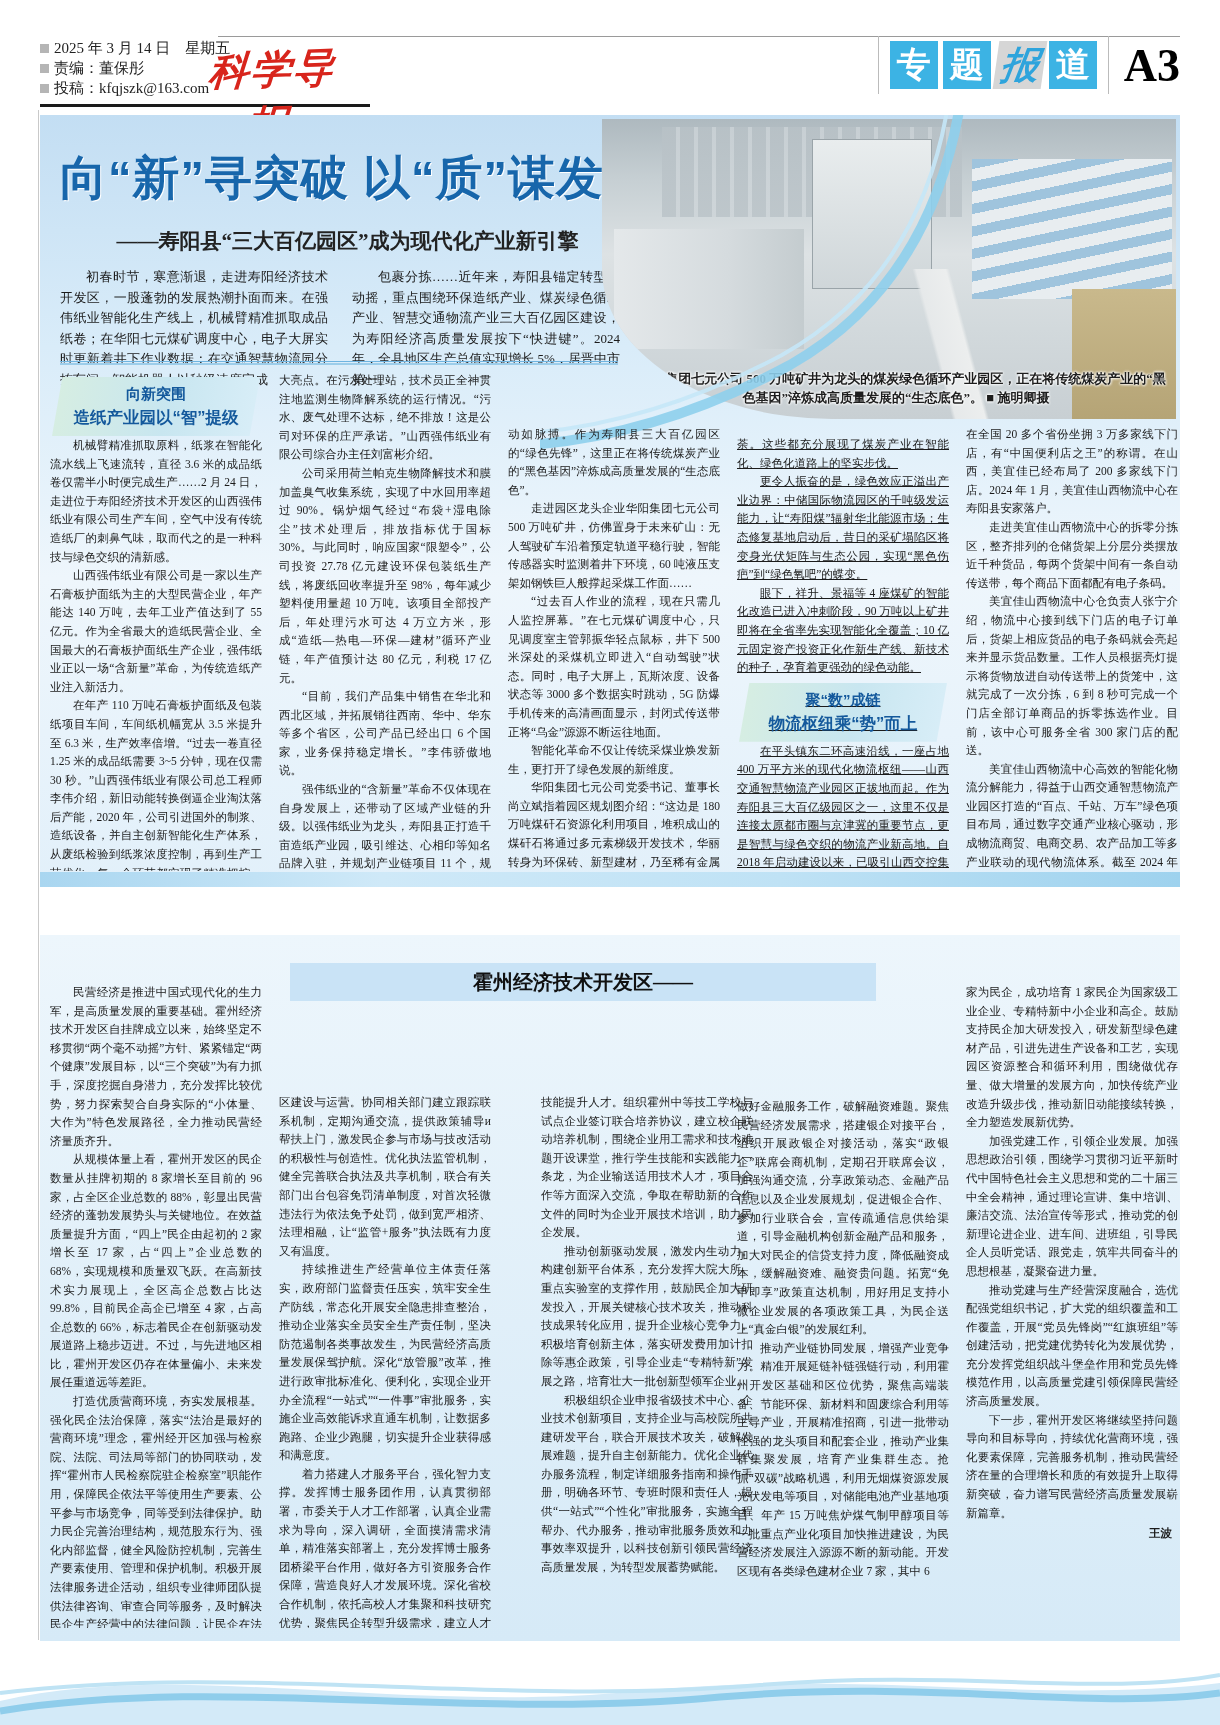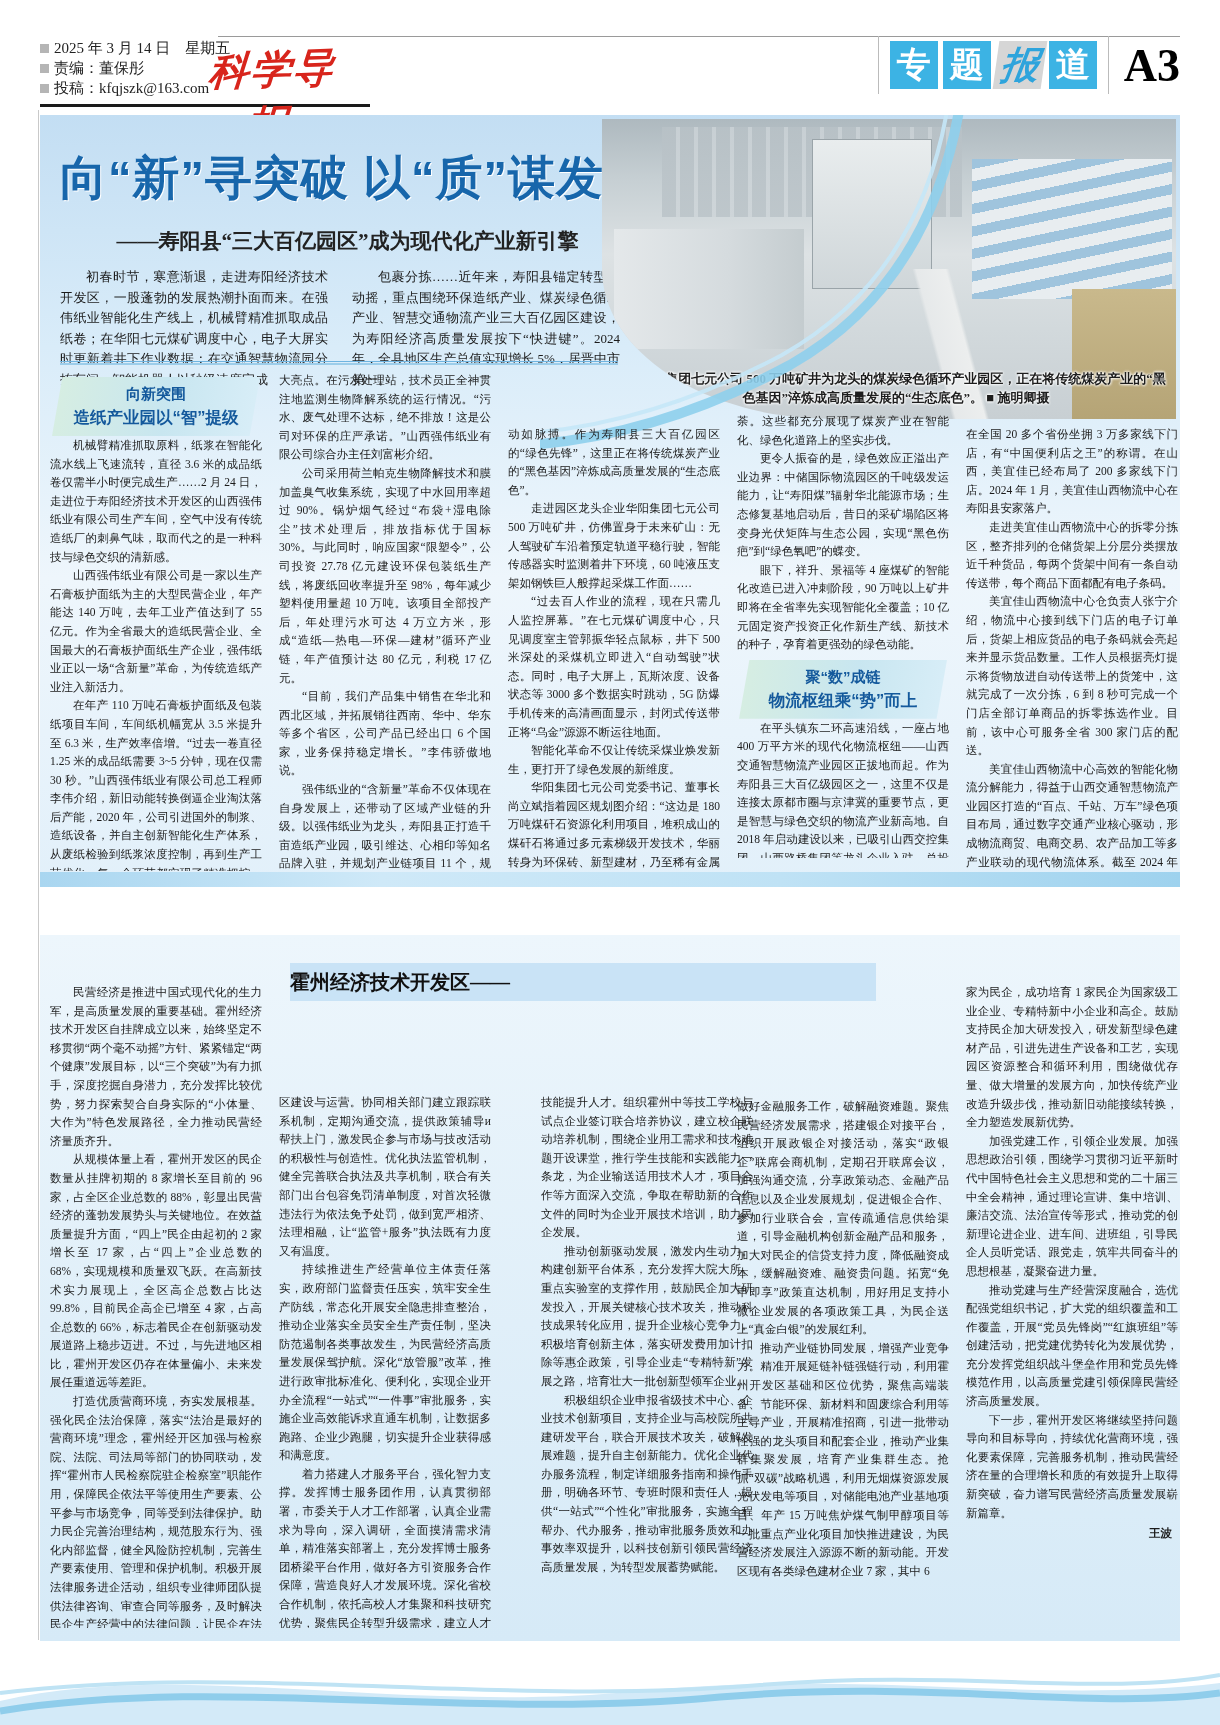--- a/index.html
+++ b/index.html
@@ -66,31 +66,31 @@
   .subhead { margin:6px 2px 0 2px; padding:6px 0 7px 0; text-align:center;
     background:linear-gradient(100deg,#d7eee1 0%,#c8e6f0 55%,#d9eef8 100%);
     clip-path:polygon(5% 0, 100% 0, 95% 100%, 0 100%);
     color:#14599c; font-family:"Liberation Sans", sans-serif; font-weight:bold; }
   .subhead .sh1 { font-size:15px; line-height:22px; }
   .subhead .sh2 { font-size:16.5px; line-height:24px; }
 
   .top-cols .col-0 { left:10px;  top:256px; height:500px; }
   .top-cols .col-1 { left:239px; top:256px; height:500px; }
   .top-cols .col-2 { left:468px; top:310px; height:446px; }
-  .top-cols .col-3 { left:697px; top:297px; height:446px; }
+  .top-cols .col-3 { left:697px; top:320px; height:446px;text-decoration:underline; }
   .top-cols .col-4 { left:926px; top:310px; height:446px; }
 
   
   .band { position:absolute; left:40px; top:872px; width:1140px; height:15px;
     background:linear-gradient(90deg,#a9d6f0,#cfe9f8 30%,#bfe2f5 65%,#9ed2ee); }
 
   
   .bottom-panel { position:absolute; left:40px; top:935px; width:1140px; height:706px;
     background:linear-gradient(180deg,#edf6fc 0%,#e0eff9 55%,#d6eaf7 100%); }
-  .b-title-block { position:absolute; left:250px; top:28px; width:586px; }
+  .b-title-block { position:absolute; left:250px; top:28px; width:586px; text-align:center; }
   .b-kicker { background:#c9e3f6; padding:6px 0 5px 0; font-size:20px; font-weight:bold; color:#111; }
   .b-headline { margin-top:10px; font-family:"Liberation Sans", sans-serif; font-weight:bold;
     font-size:42px; letter-spacing:2px; color:#1766ab; text-shadow:1px 1px 0 #fff; white-space:nowrap; }
   .bot-cols .col-0 { left:10px;  top:48px;  height:645px; }
   .bot-cols .col-1 { left:239px; top:158px; height:535px; }
   .bot-cols .col-2 { left:468px; top:158px; height:535px;margin-left:33px; }
   .bot-cols .col-3 { left:697px; top:162px; height:535px; }
   .bot-cols .col-4 { left:926px; top:48px;  height:645px; }
 
   

